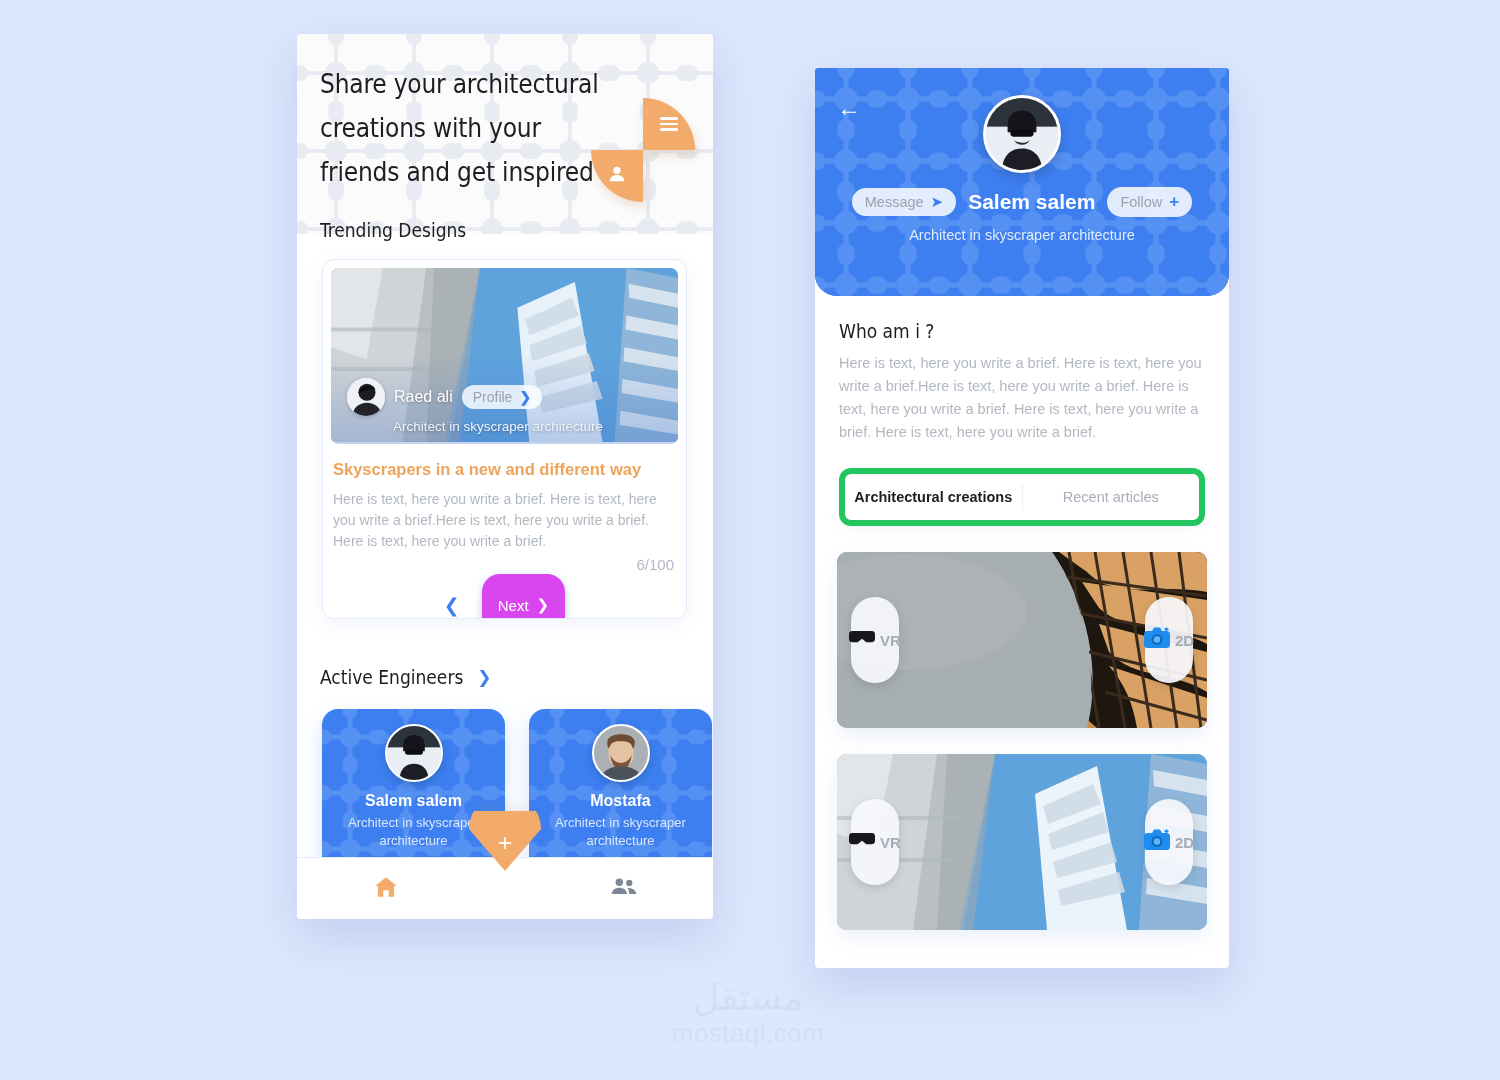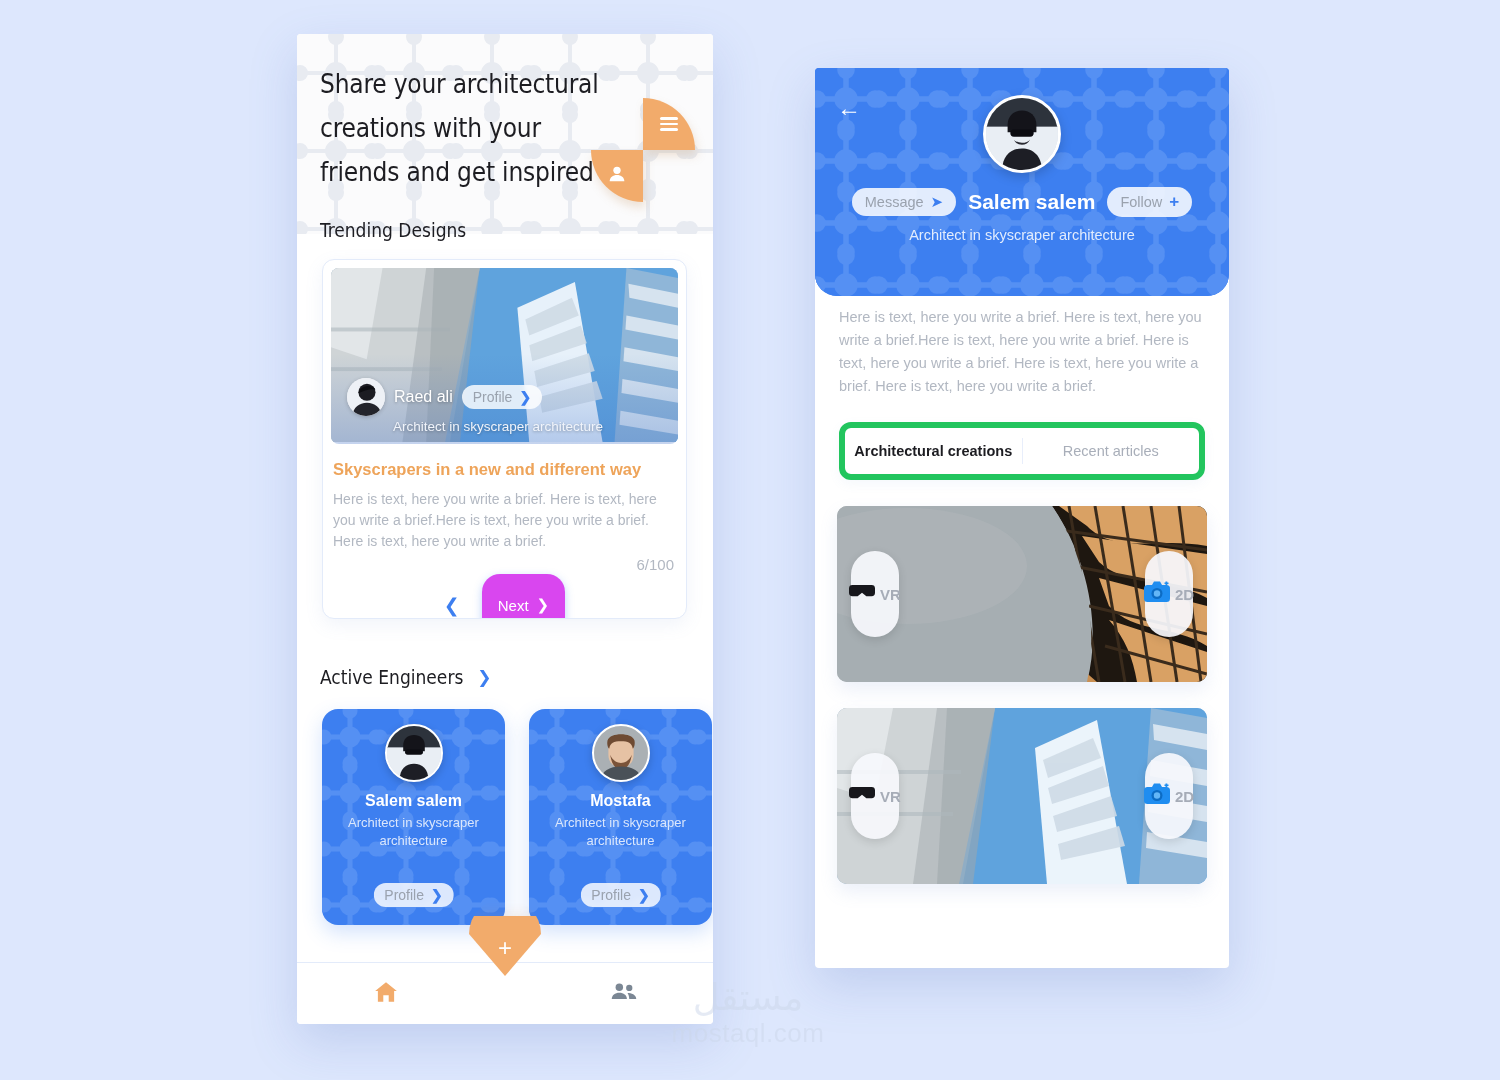--- a/index.html
+++ b/index.html
@@ -17,21 +17,21 @@
     pointer-events: none;
   }
 
   
   .phone {
     position: absolute;
     background: #ffffff;
     overflow: hidden;
   }
   #phone-left {
-    left: 297px; top: 34px; width: 416px; height: 990px;
+    left: 297px; top: 34px; width: 416px; height: 885px;
     border-radius: 4px;
     box-shadow: 0 18px 48px rgba(90,120,190,.22);
   }
   #phone-right {
     left: 815px; top: 68px; width: 414px; height: 900px;
     border-radius: 4px;
     box-shadow: 0 18px 48px rgba(90,120,190,.22);
   }
 
   
@@ -581,20 +581,21 @@
         <span class="profile-name">Salem salem</span>
         <span class="btn-follow">
           <span>Follow</span>
           <span class="plus">+</span>
         </span>
       </div>
 
       <div class="profile-sub">Architect in skyscraper architecture</div>
     </div>
 
+    <div class="who-title">Who am i ?</div>
     <div class="who-text">Here is text, here you write a brief. Here is text, here you write a brief.Here is text, here you write a brief. Here is text, here you write a brief. Here is text, here you write a brief. Here is text, here you write a brief.</div>
 
     <div class="tabs">
       <div class="tab active">Architectural creations</div>
       <div class="tab-div"></div>
       <div class="tab inactive">Recent articles</div>
     </div>
 
     <div class="work-card">
       <div class="work-photo">

